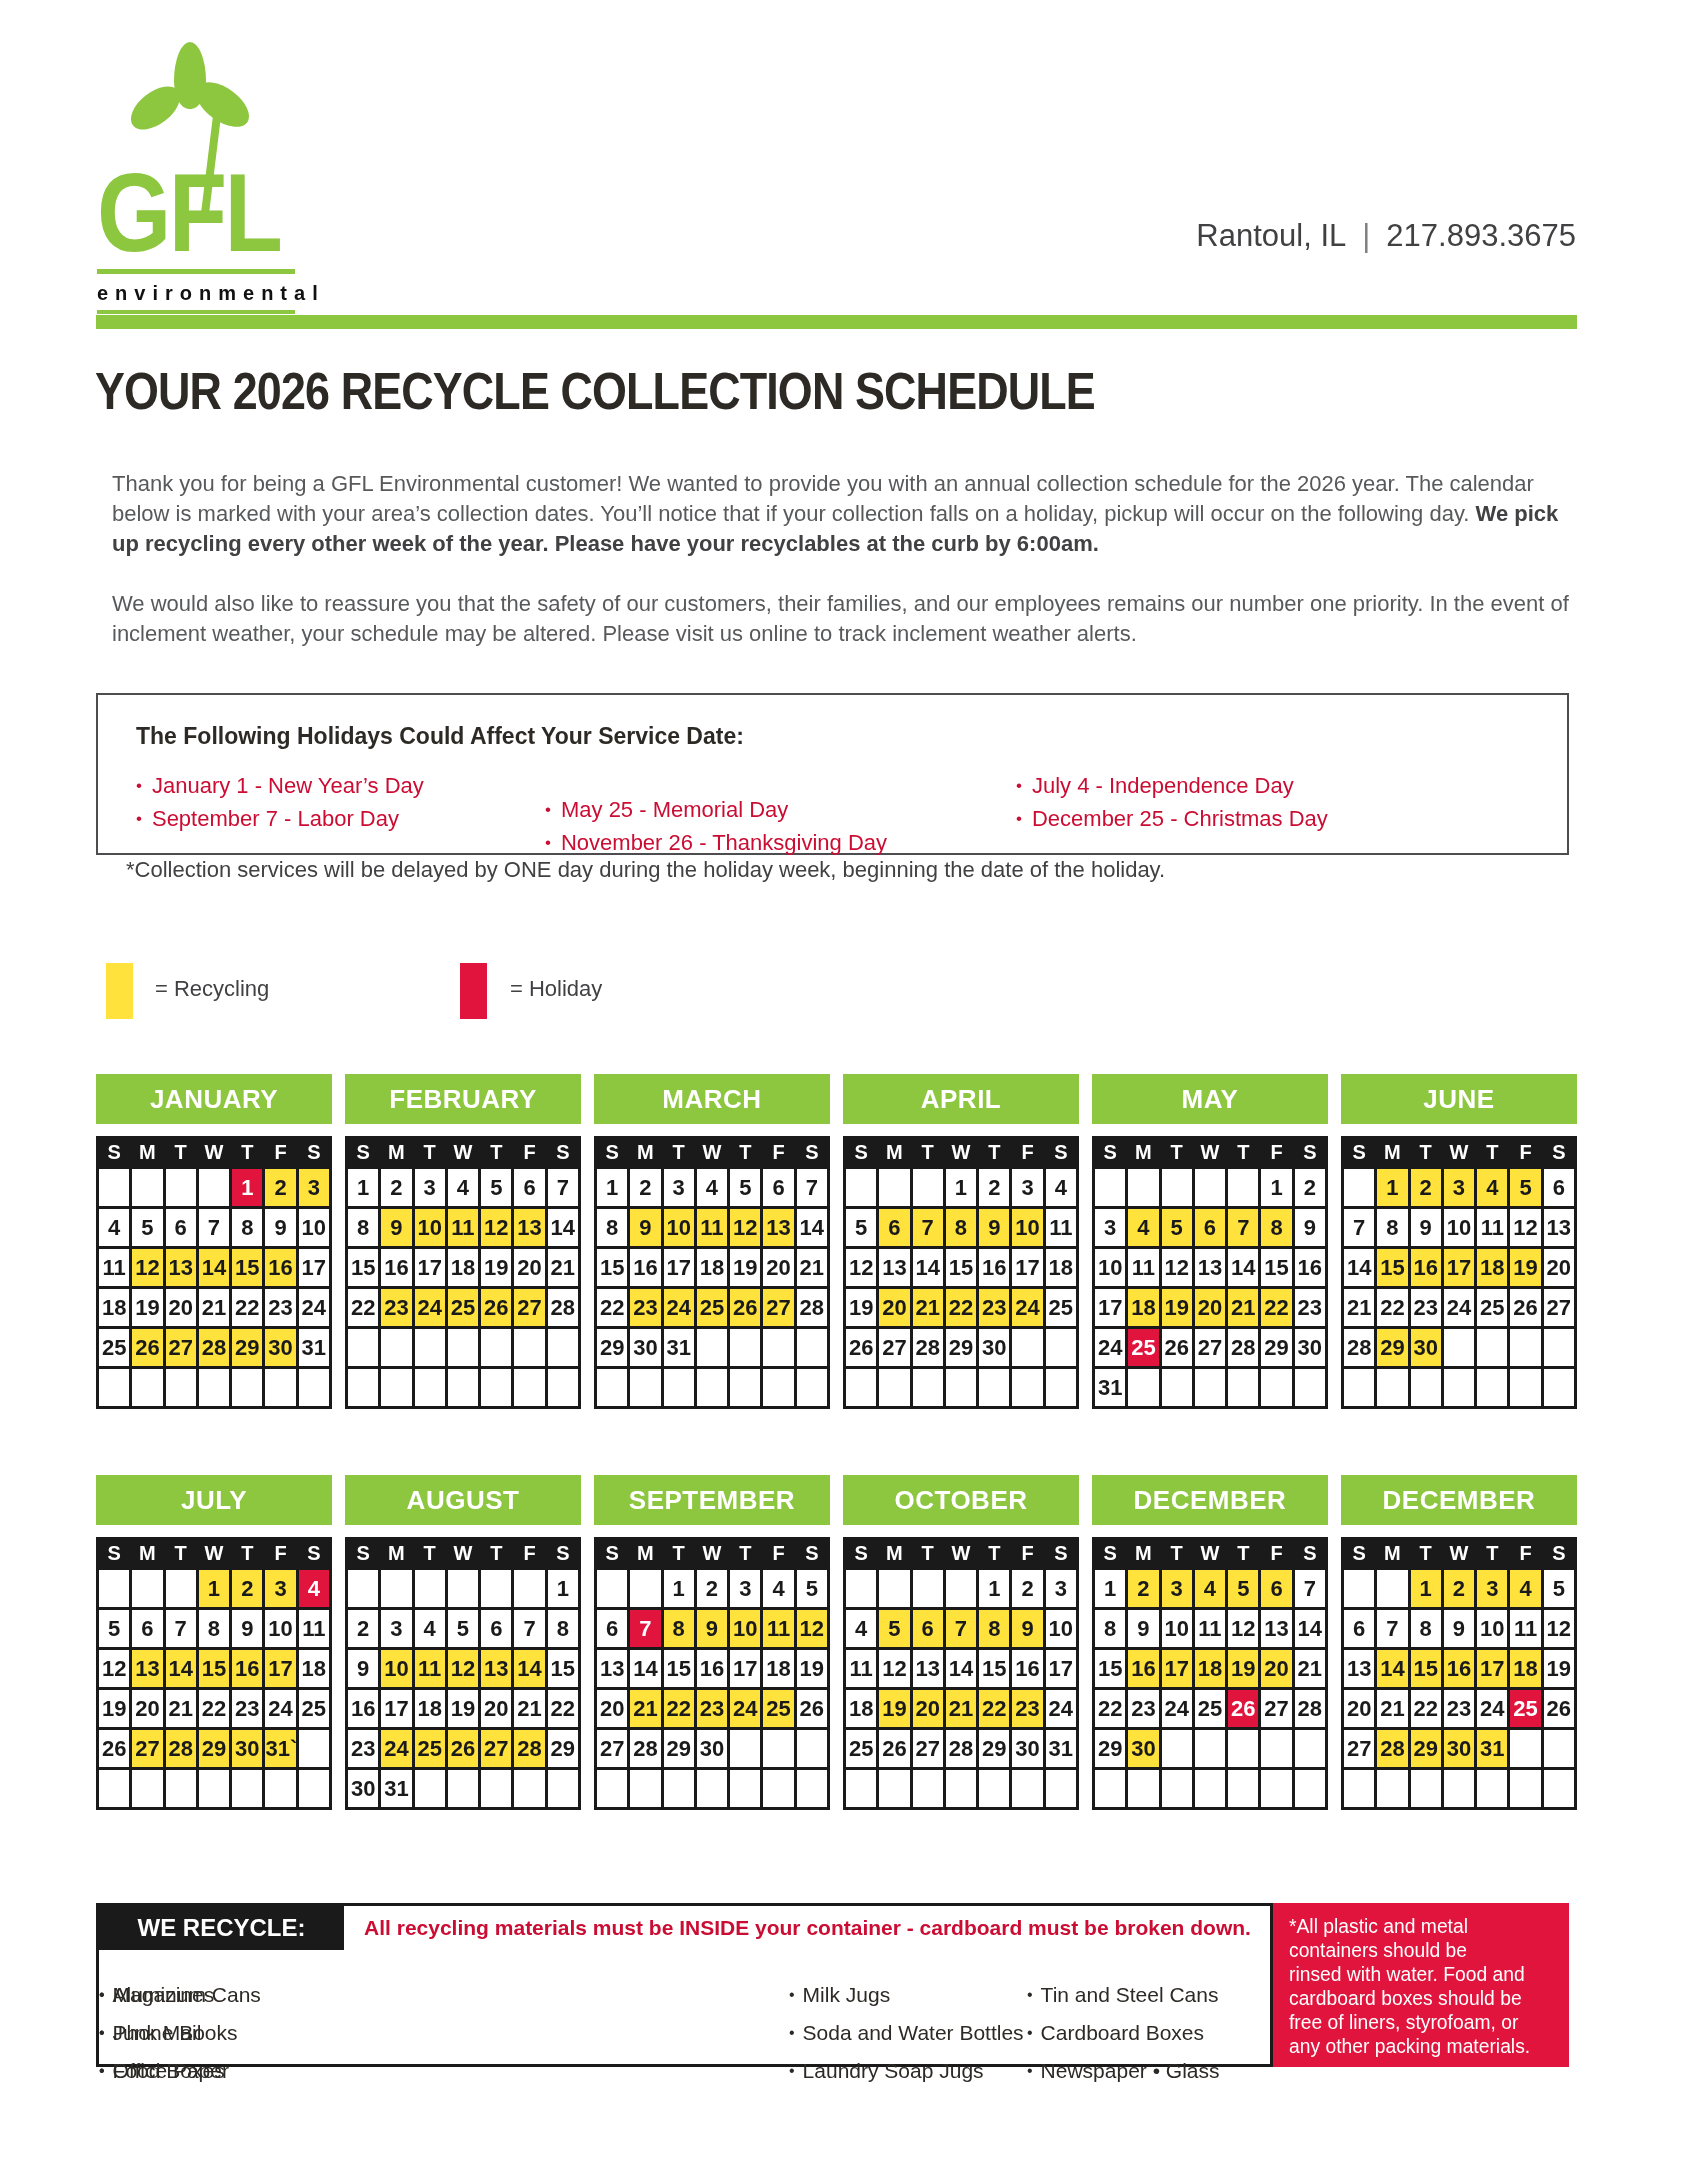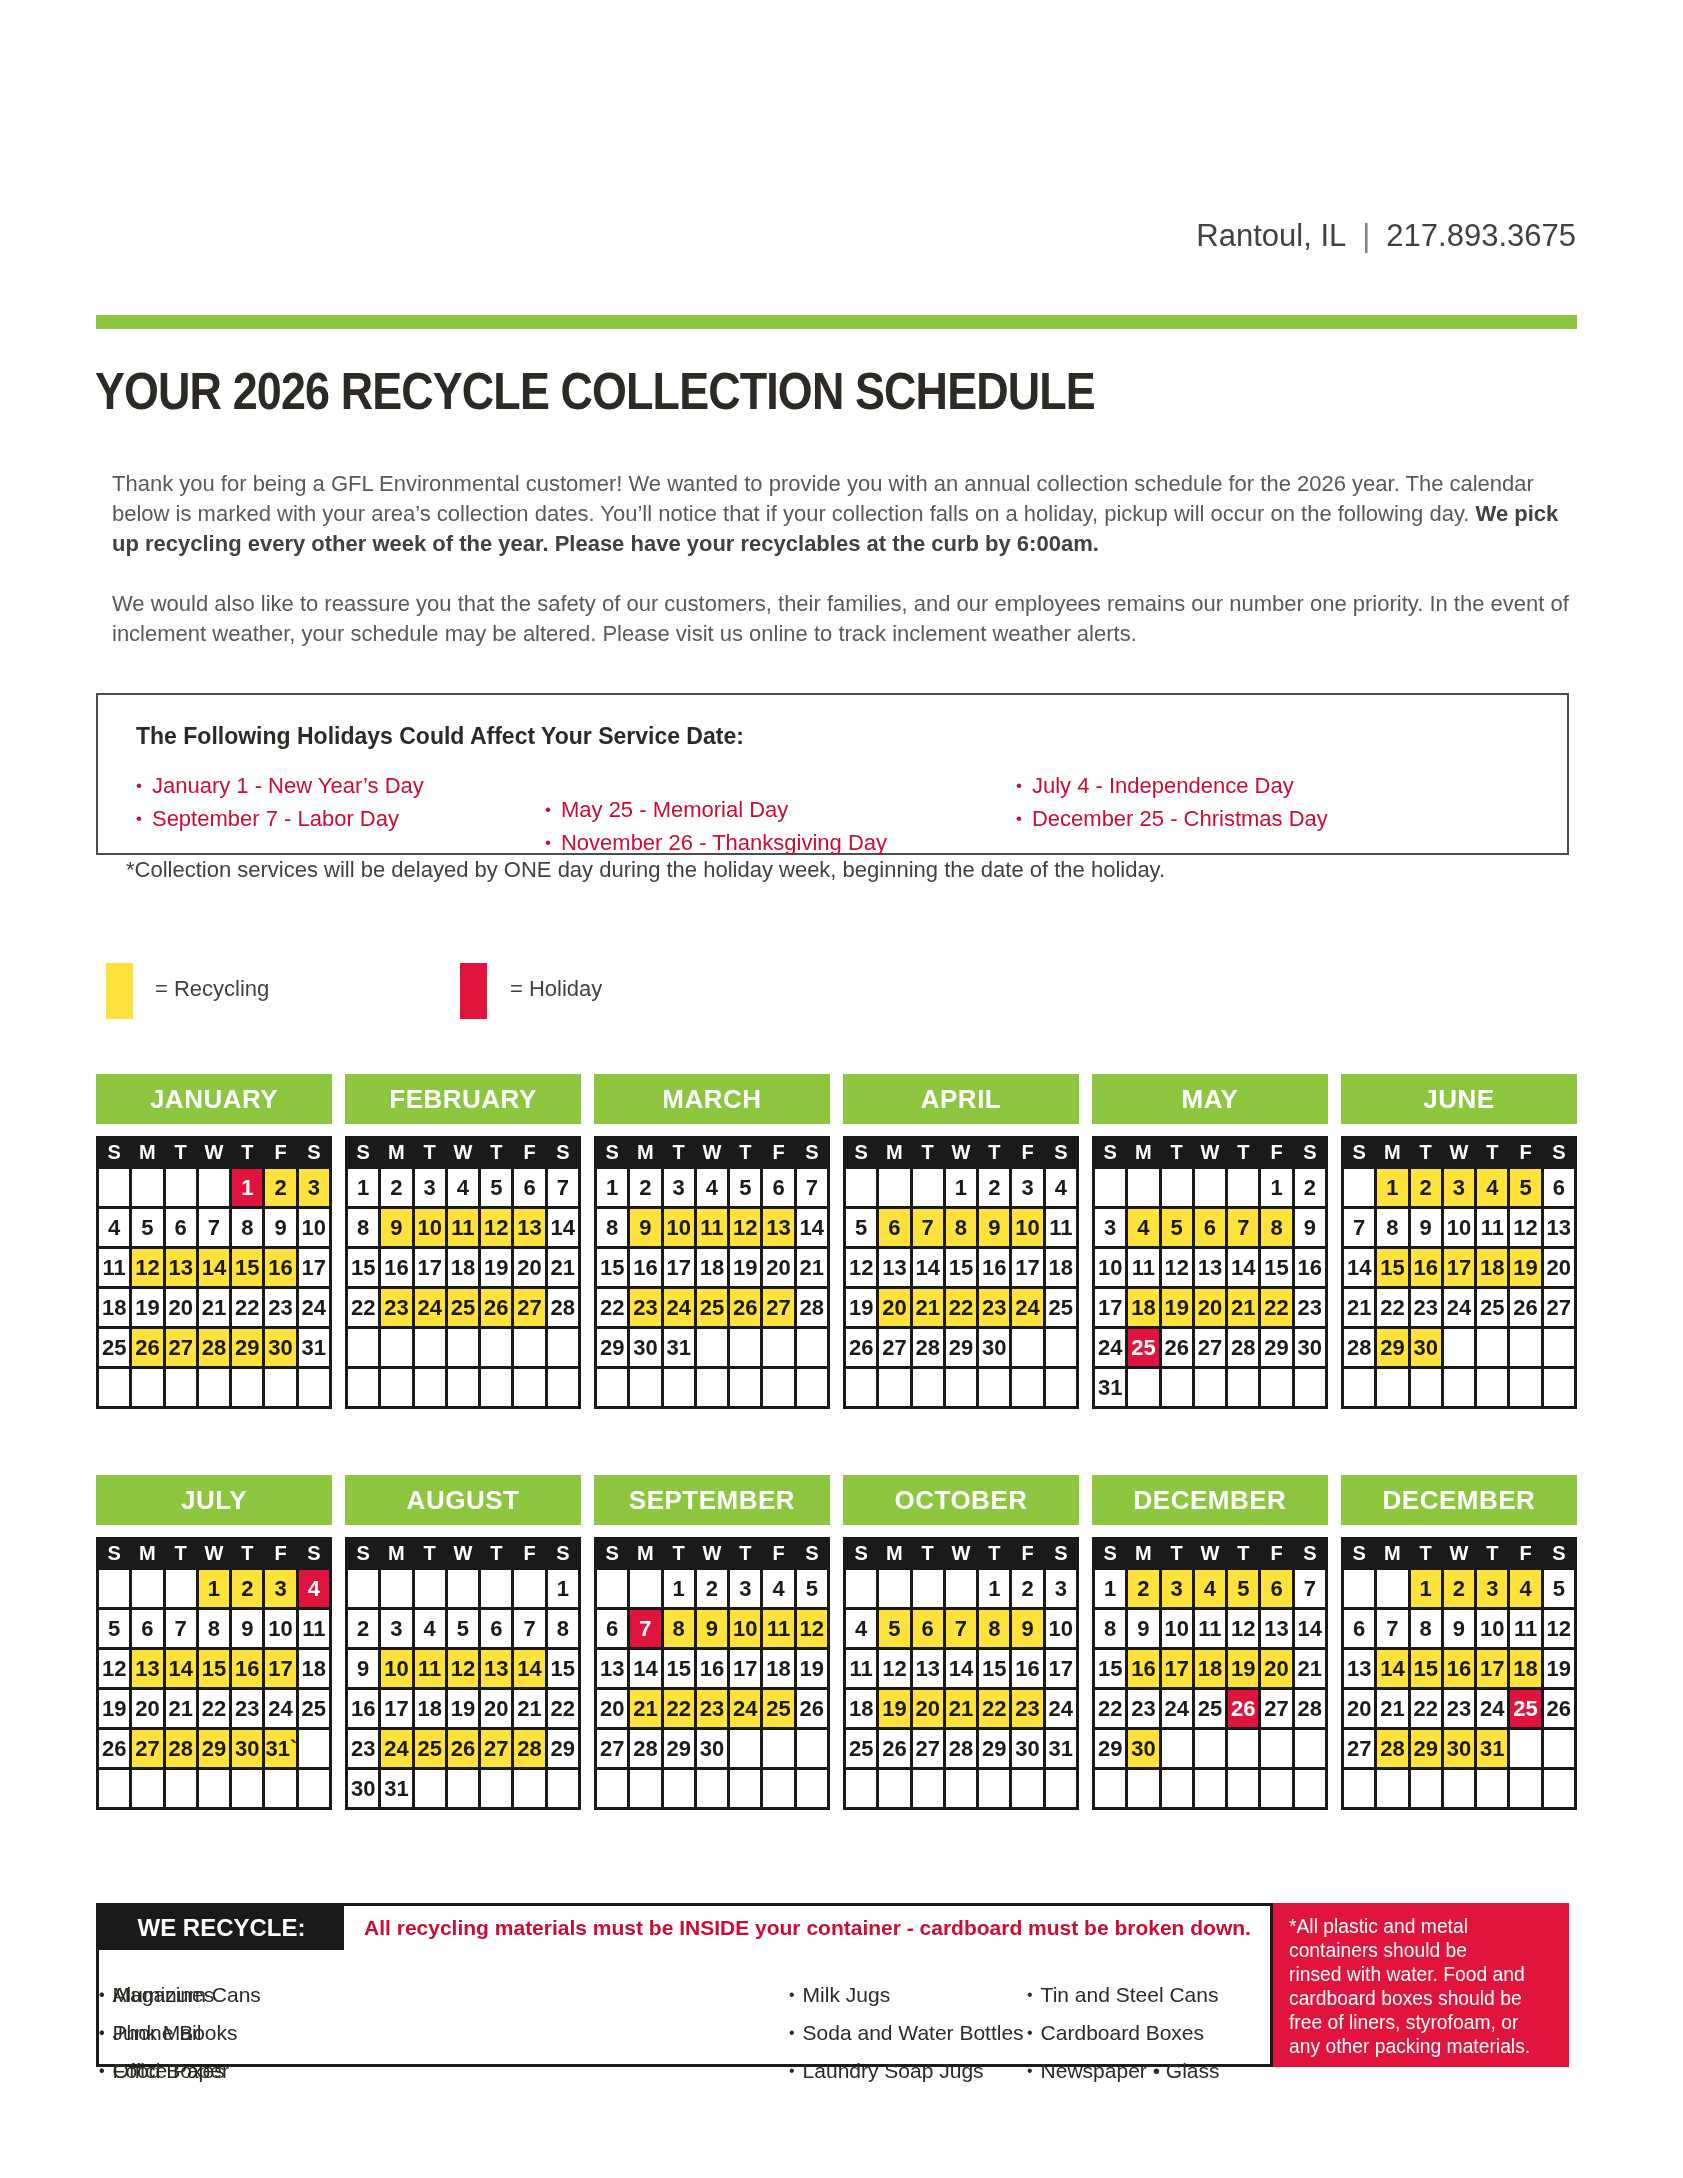--- a/index.html
+++ b/index.html
@@ -108,20 +108,32 @@
     width:296px; height:164px; background:var(--red); color:#fff;
     padding:12px 14px 0 16px; font-size:19.3px; line-height:24px;
   }
   .footer-red .hang{ display:block; padding-left:9px; text-indent:-9px; }
 </style>
 </head>
 <body>
 
 <div class="page">
 
+  <div class="logo">
+    <div class="leafbox">
+      <div class="leaf leaf-center"></div>
+      <div class="leaf leaf-left"></div>
+      <div class="leaf leaf-right"></div>
+      <div class="stem"></div>
+    </div>
+    <div class="gfl-text">GFL</div>
+    <div class="logo-line"></div>
+    <div class="logo-env">environmental</div>
+    <div class="logo-line2"></div>
+  </div>
 
   <div class="contact">
     <span>Rantoul, IL</span><span class="sep">|</span><span>217.893.3675</span>
   </div>
 
   <div class="green-bar"></div>
 
   <div class="doc-title">YOUR 2026 RECYCLE COLLECTION SCHEDULE</div>
 
   <p class="para para-1"><span>Thank you for being a GFL Environmental customer! We wanted to provide you with an annual collection schedule for the 2026 year. The calendar below is marked with your area’s collection dates. You’ll notice that if your collection falls on a holiday, pickup will occur on the following day. </span><b>We pick up recycling every other week of the year. Please have your recyclables at the curb by 6:00am.</b></p>

